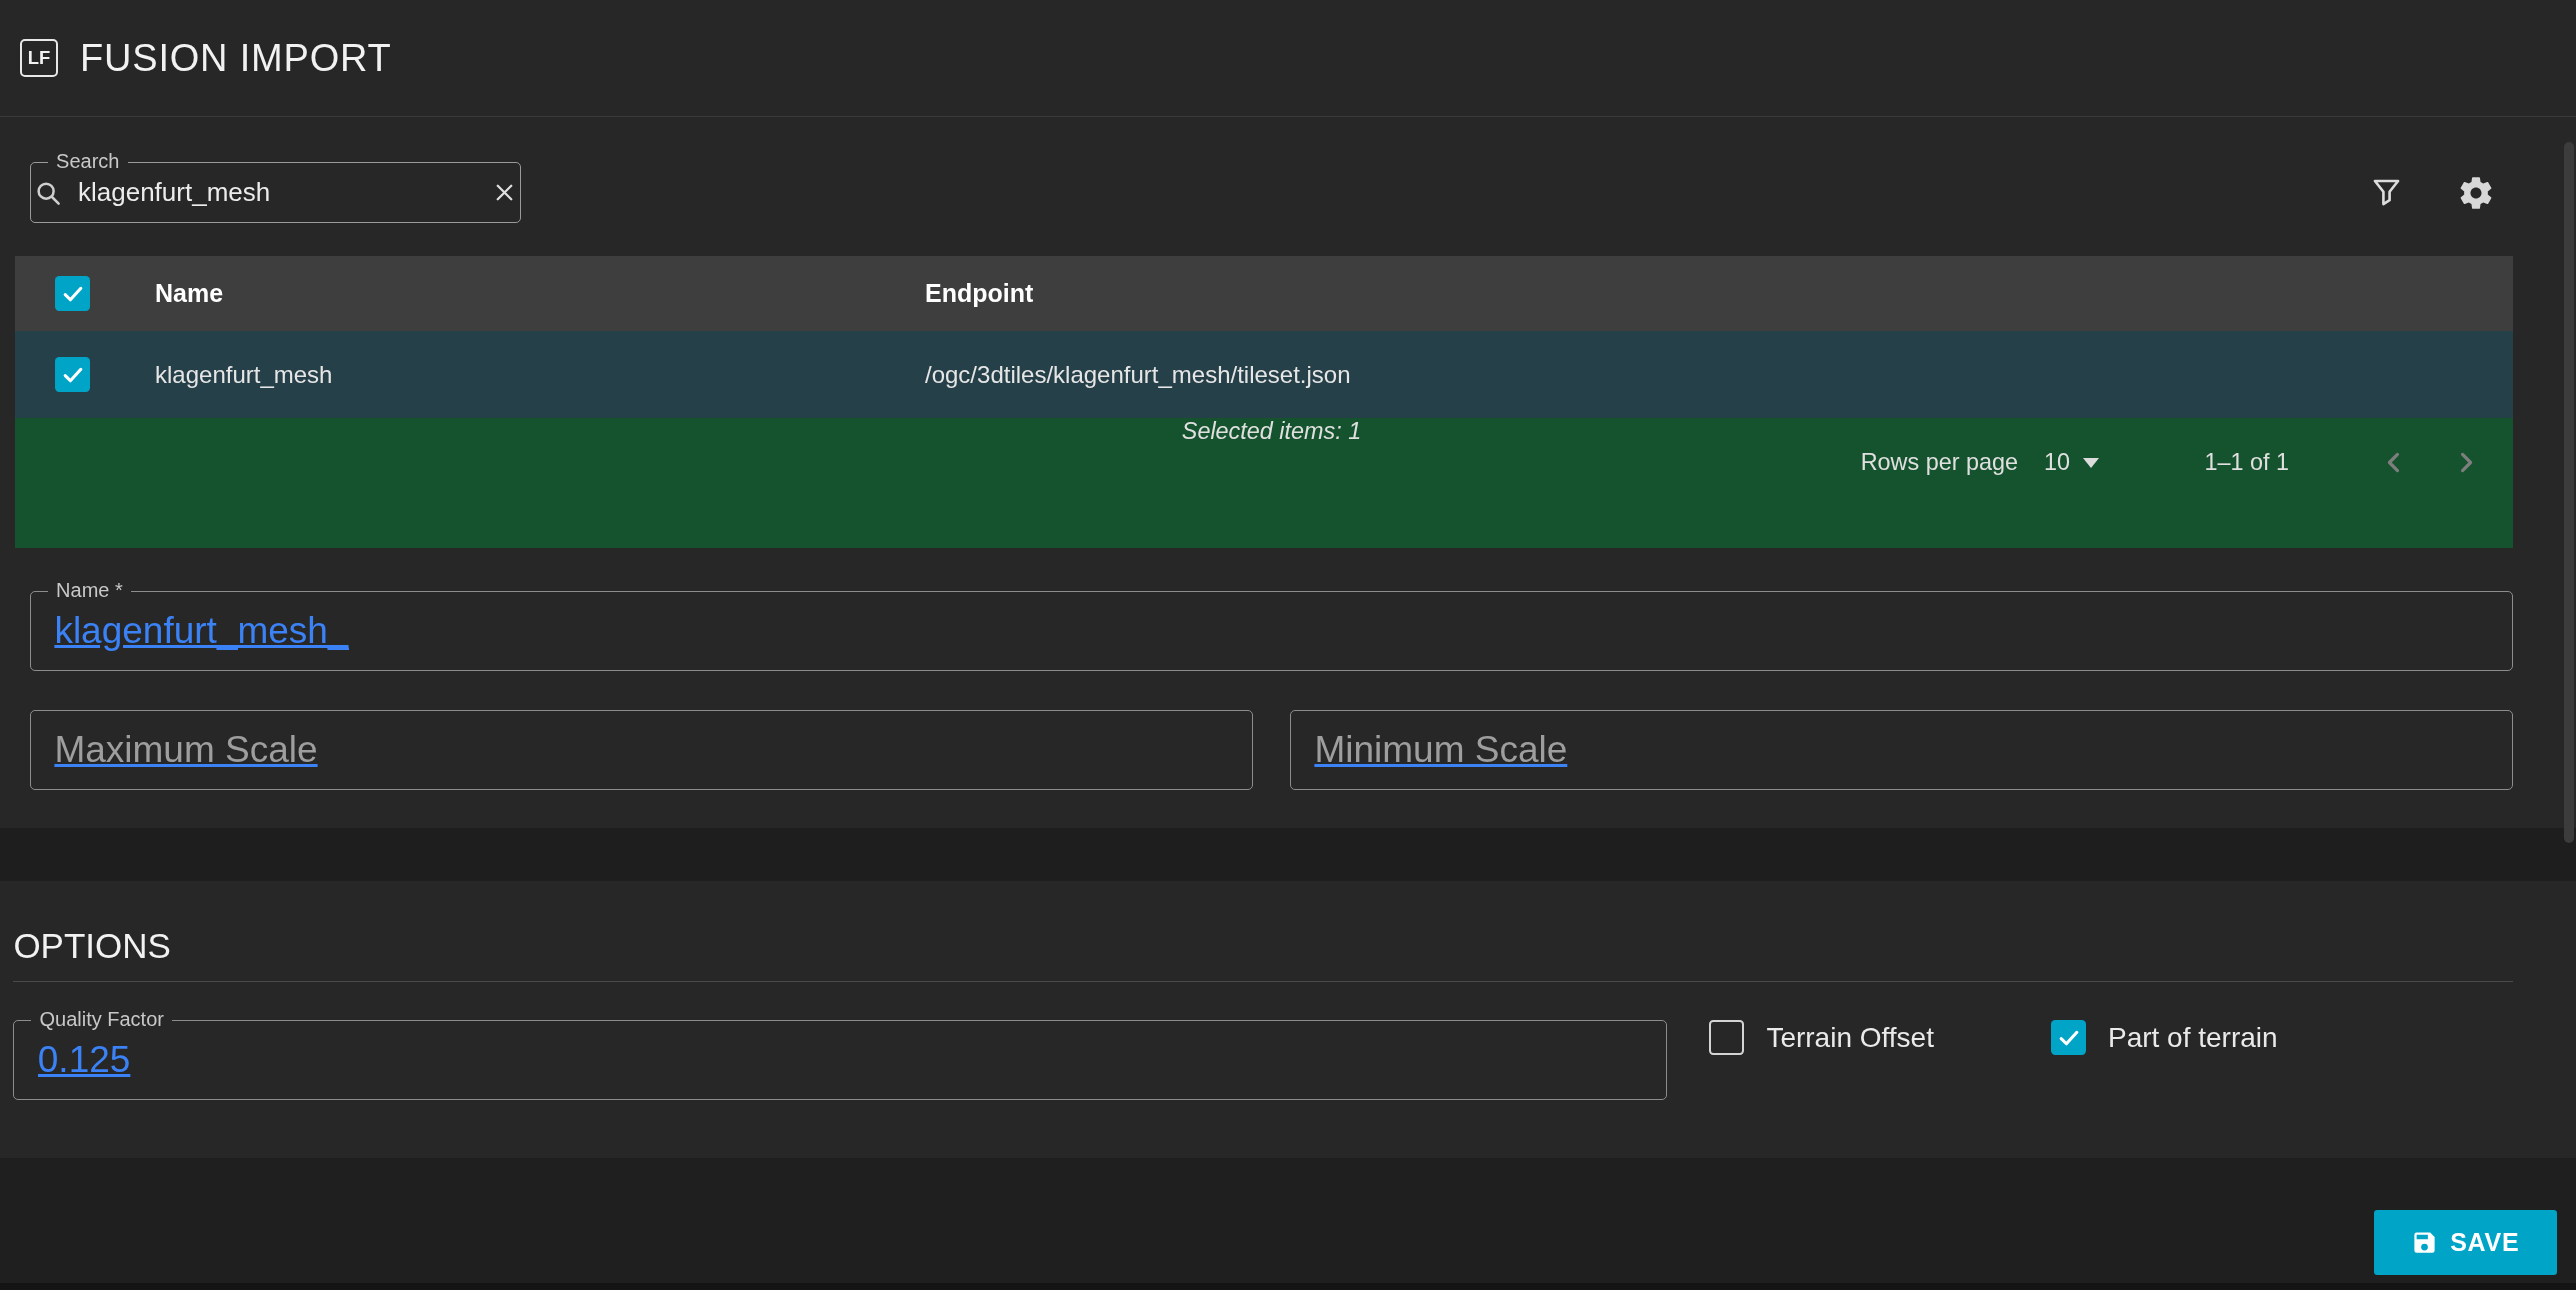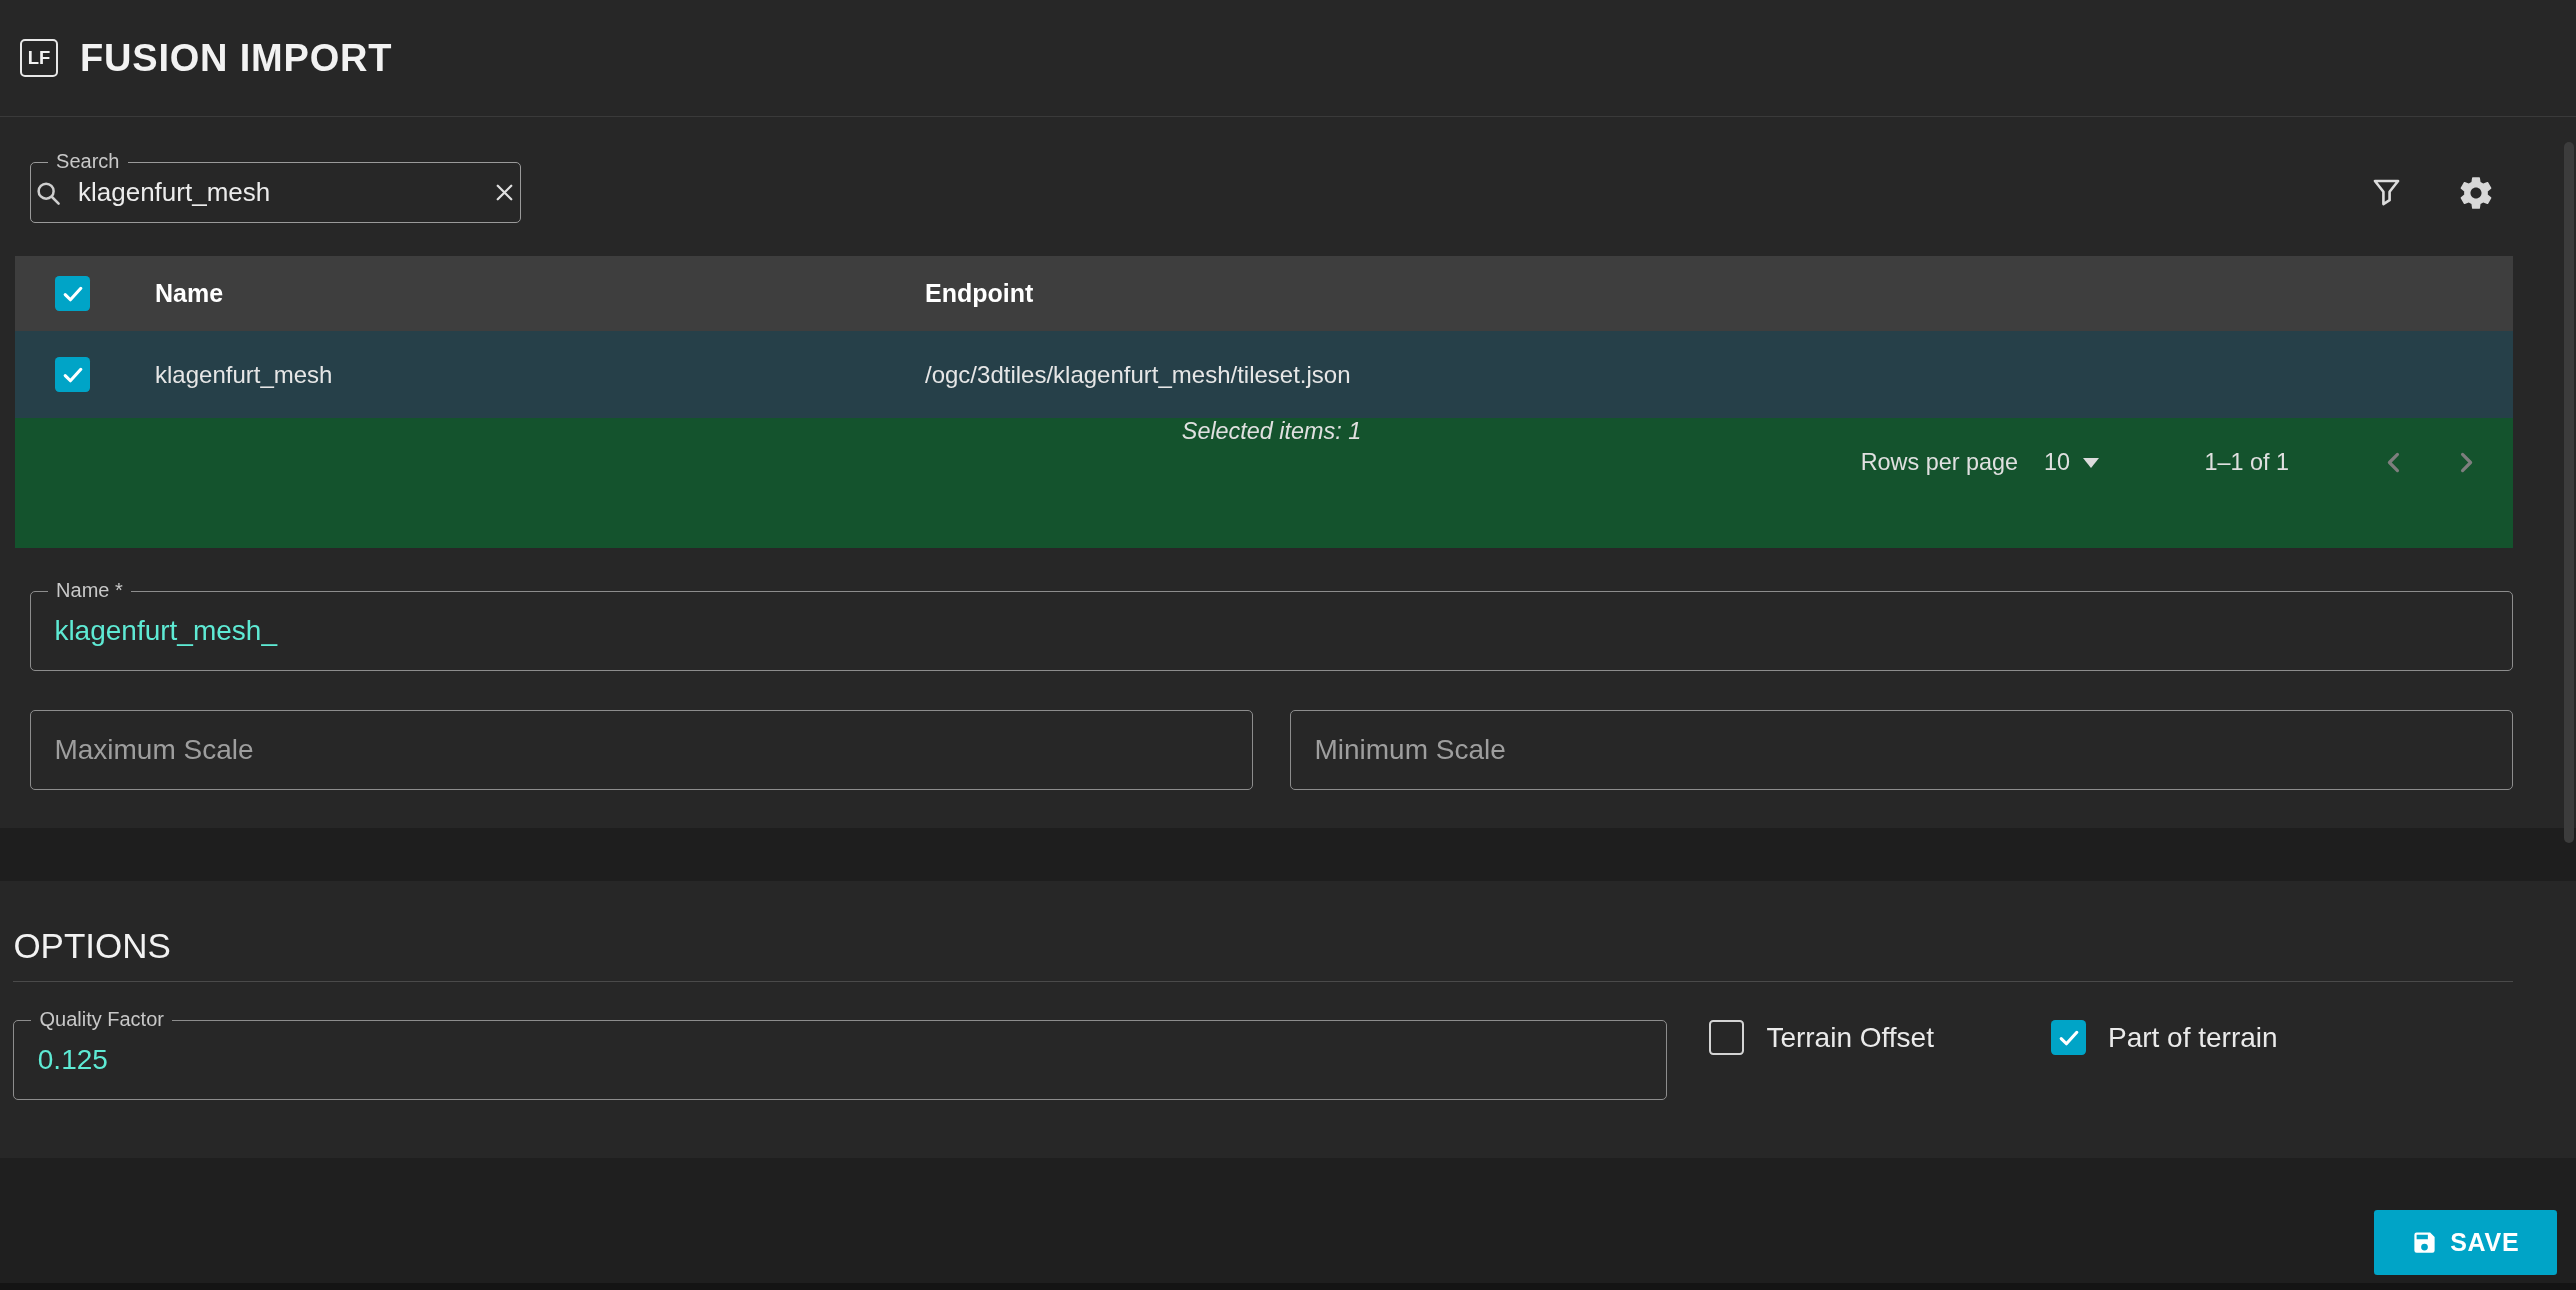--- a/index.html
+++ b/index.html
@@ -20,21 +20,21 @@
     padding: 0 20px;
     border-bottom: 1.7px solid #3a3a3a;
   }
   .logo {
     width: 38px; height: 38px;
     border: 2.5px solid #e8e8e8; border-radius: 5px;
     display: grid; place-items: center;
     font-size: 18.4px; font-weight: bold; color: #f2f2f2;
   }
   .title {
-    margin: 0; font-size: 38px; font-weight: 700;
+    margin: 0; font-size: 38px; font-weight: 400;
     letter-spacing: 0.8px; color: #f2f2f2;
   }
 
   
   .toolbar { margin: 45px 63px 0 30px; display: flex; align-items: center; }
   .search-box {
     width: 491px; height: 61px;
     border: 1.7px solid #9a9a9a; border-radius: 5px;
     position: relative;
     display: flex; align-items: center; gap: 15px;
@@ -107,22 +107,23 @@
 
   
   .field {
     position: relative;
     border: 1.7px solid #8d8d8d; border-radius: 5px;
     height: 80px;
     display: flex; align-items: center;
   }
   .field input {
     width: 100%; background: transparent; border: 0; outline: none;
-    color: #5eead4; font-size: 28px; font-family: inherit;
+    color: #3b82f6; font-size: 37px; font-family: inherit;
     padding: 0 23.4px;
+    text-decoration: underline;
   }
   .field input::placeholder { color: #9e9e9e; opacity: 1; }
   .name-field { margin: 43px 63px 0 30px; }
   .scales-row { margin: 39px 63px 0 30px; display: flex; gap: 37px; }
   .scales-row .field { flex: 1; }
 
   
   .separator { margin-top: 38px; height: 53px; background: #1e1e1e; width: 100%; }
 
   

